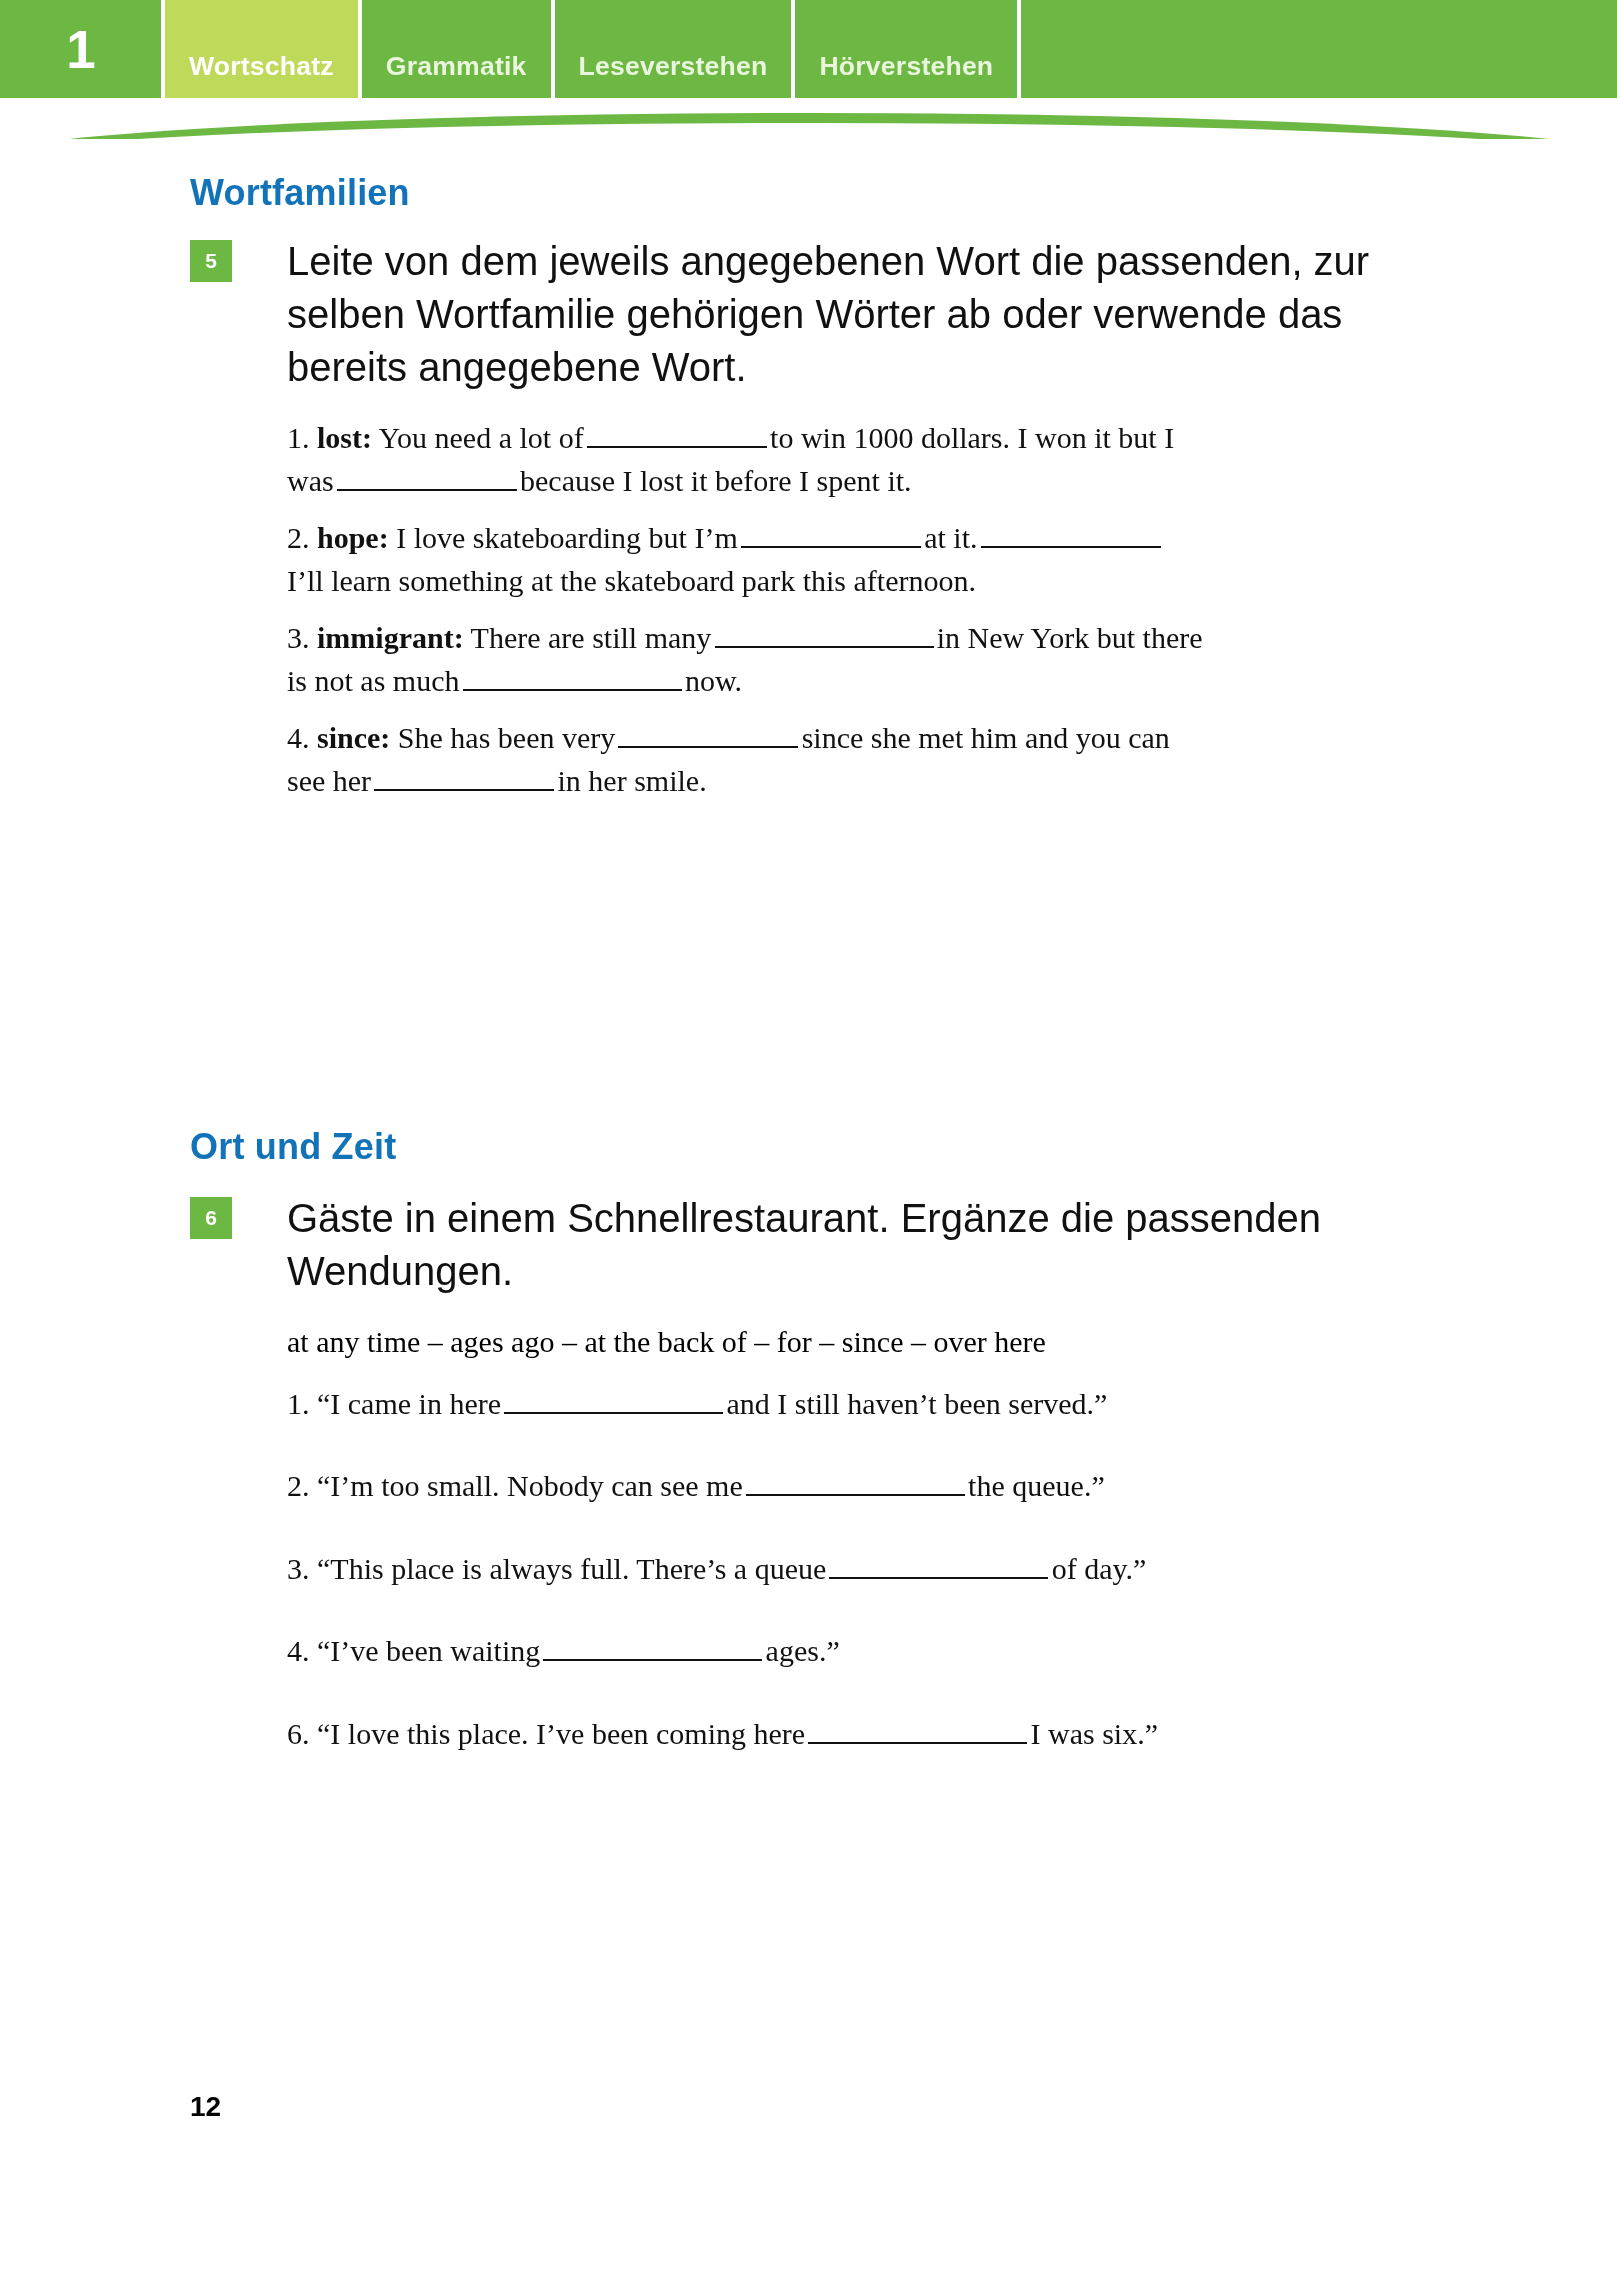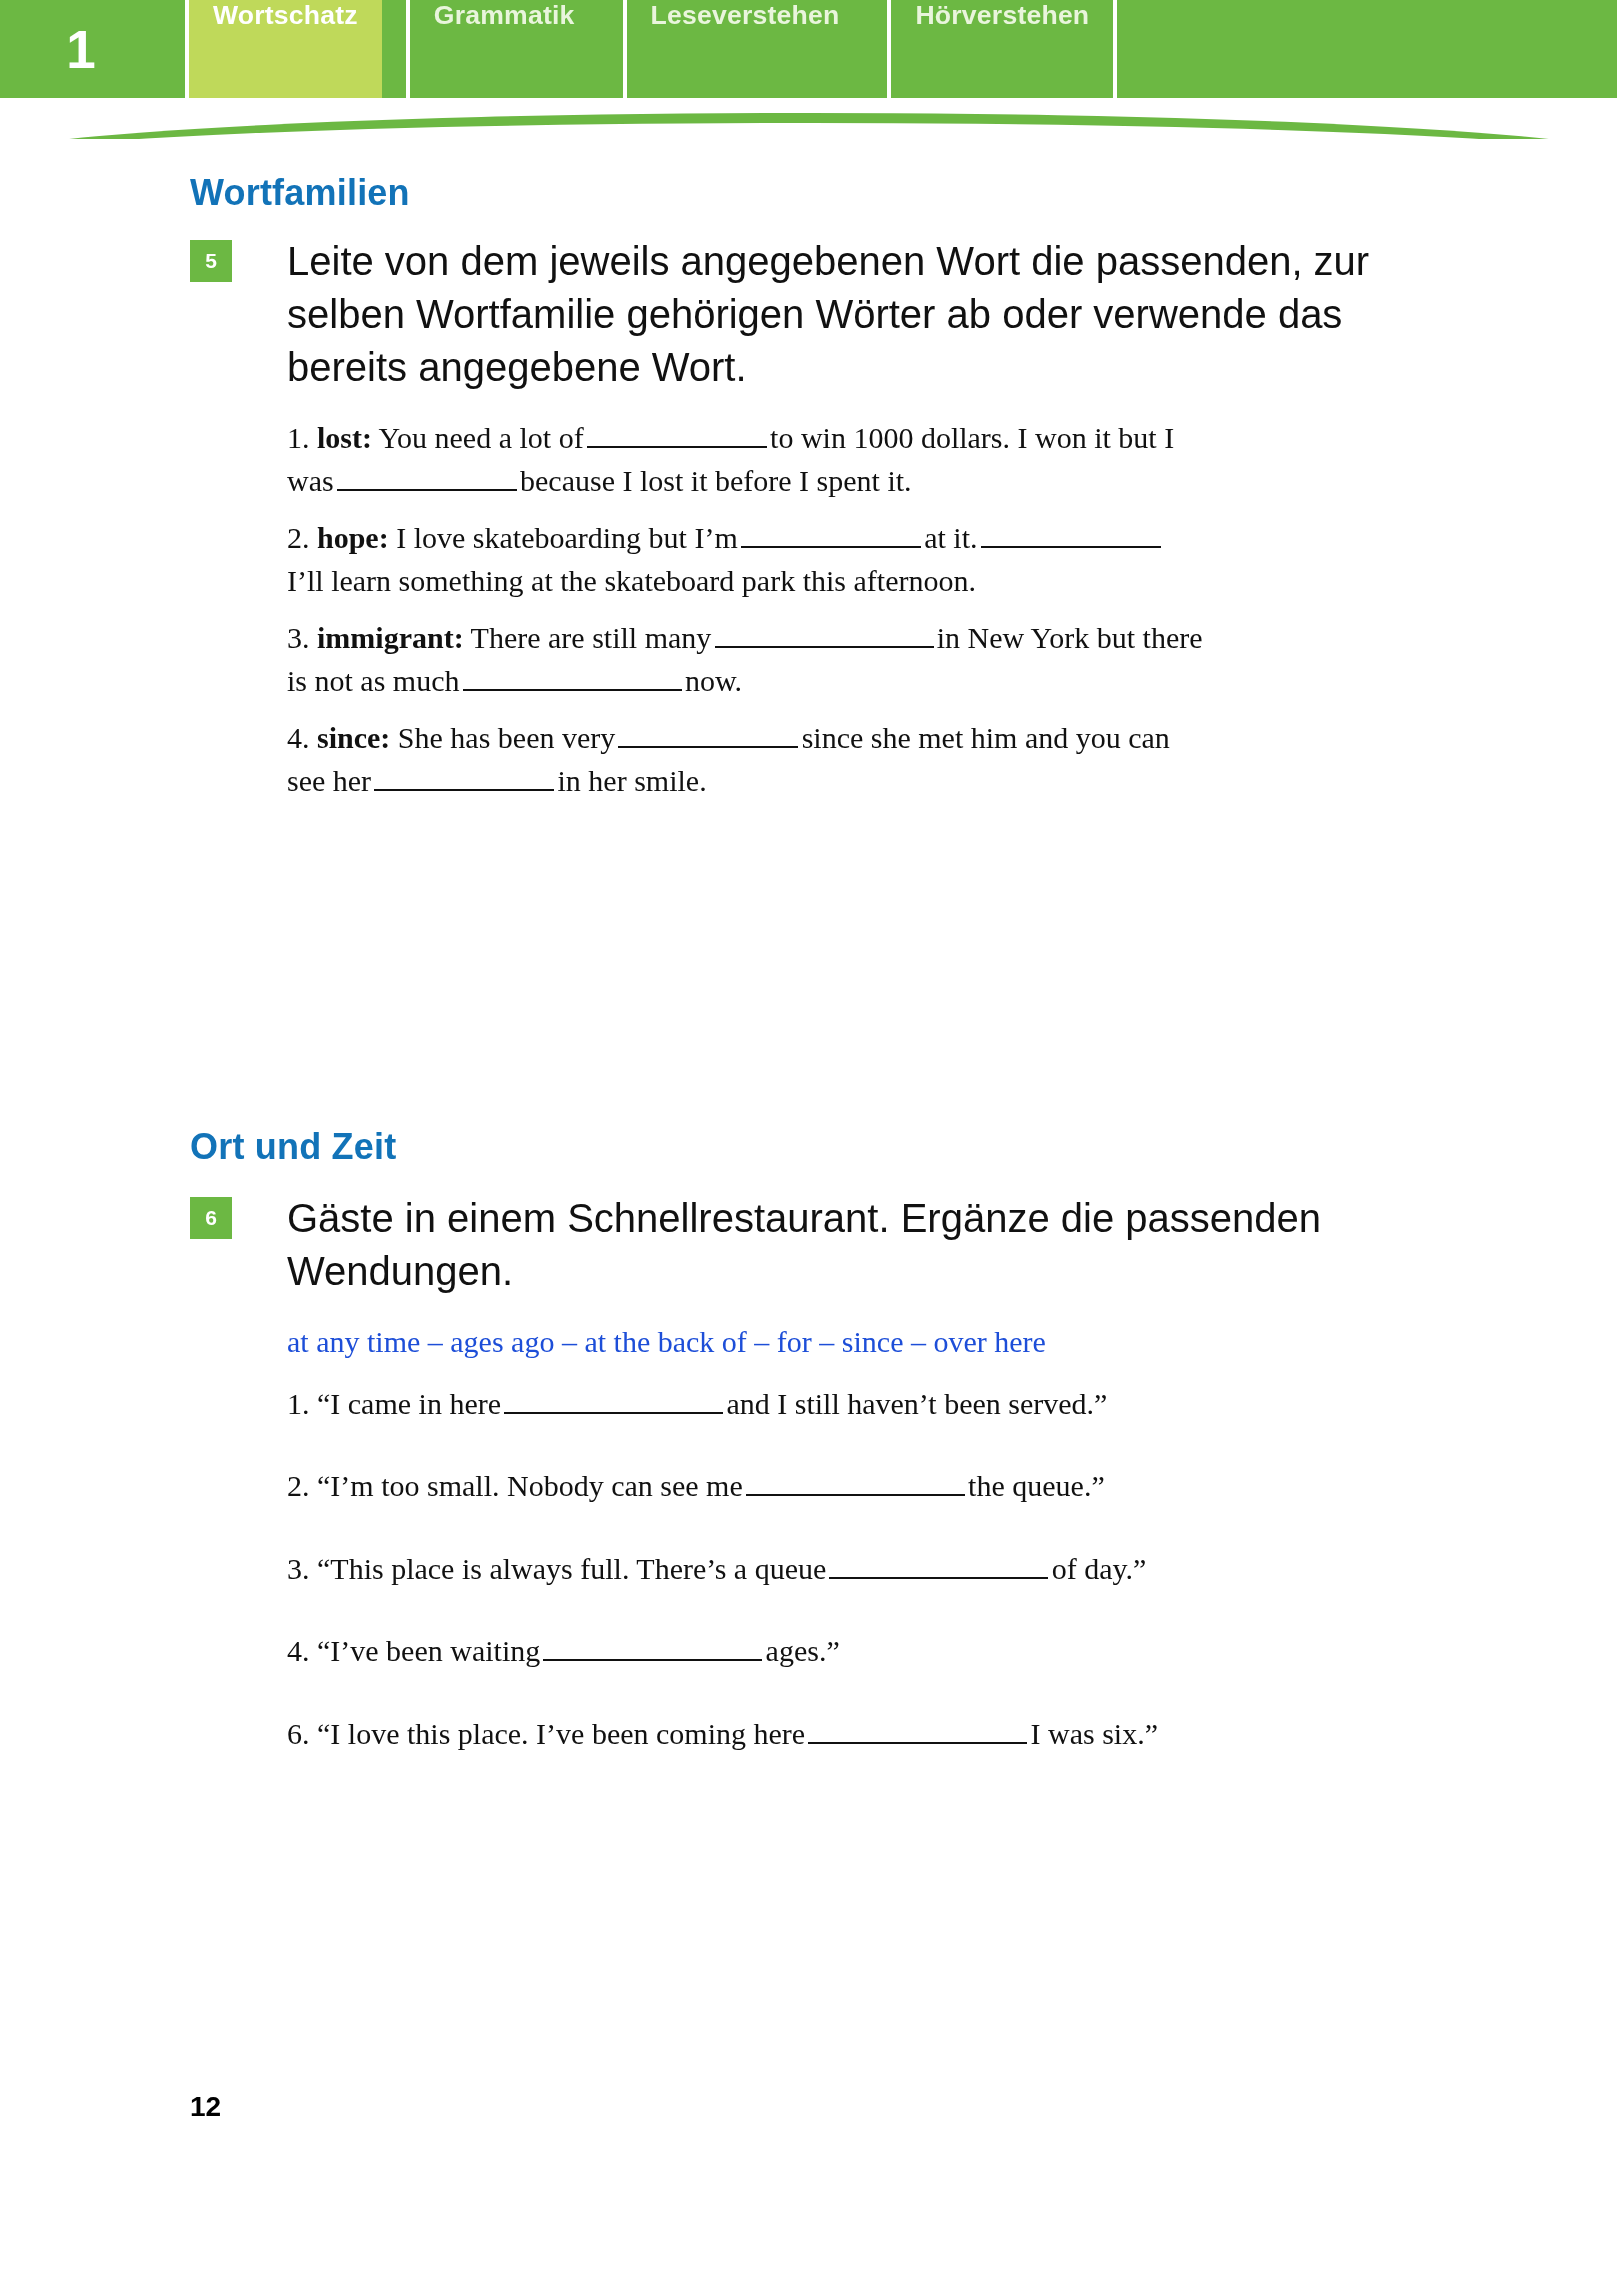--- a/index.html
+++ b/index.html
@@ -34,31 +34,30 @@
   .chapter-num {
     color: #ffffff;
     font-family: "Liberation Sans", sans-serif;
     font-weight: bold;
     font-size: 53px;
     line-height: 1;
     letter-spacing: -0.8px;
   }
   .tab {
     display: flex;
-    align-items: flex-start;
+    align-items: flex-end;
     justify-content: center;
-    padding: 0 24px;
+    padding: 16px 24px;
     color: #E9F5DC;
     font-family: "Liberation Sans", sans-serif;
     font-weight: bold;
     font-size: 26.6px;
     letter-spacing: 0.2px;
     border-left: 4px solid #ffffff;
     white-space: nowrap;
-    margin-left: 24px;
   }
   .tab.active {
     background: #BFD95A;
     color: #ffffff;
   }
   .tab-tail {
     flex: 1 1 auto;
     border-left: 4px solid #ffffff;
     background: #6CB843;
   }
@@ -144,21 +143,21 @@
     border-bottom: 2.4px solid #111111;
     vertical-align: baseline;
     height: 1.0em;
     margin: 0 3.2px;
   }
   .b-m  { width: 180px; }
   .b-l  { width: 219px; }
 
   
   .wordbank {
-    color: #1d4ed8;
+    color: #000000;
     font-family: "Liberation Serif", serif;
     font-size: 30px;
     margin-left: 97px;
     margin-top: 27px;
     margin-bottom: 9.7px;
   }
 
   .items-6 { margin-top: 22.6px; margin-left: 97px; }
   .item-6 {
     font-family: "Liberation Serif", serif;

